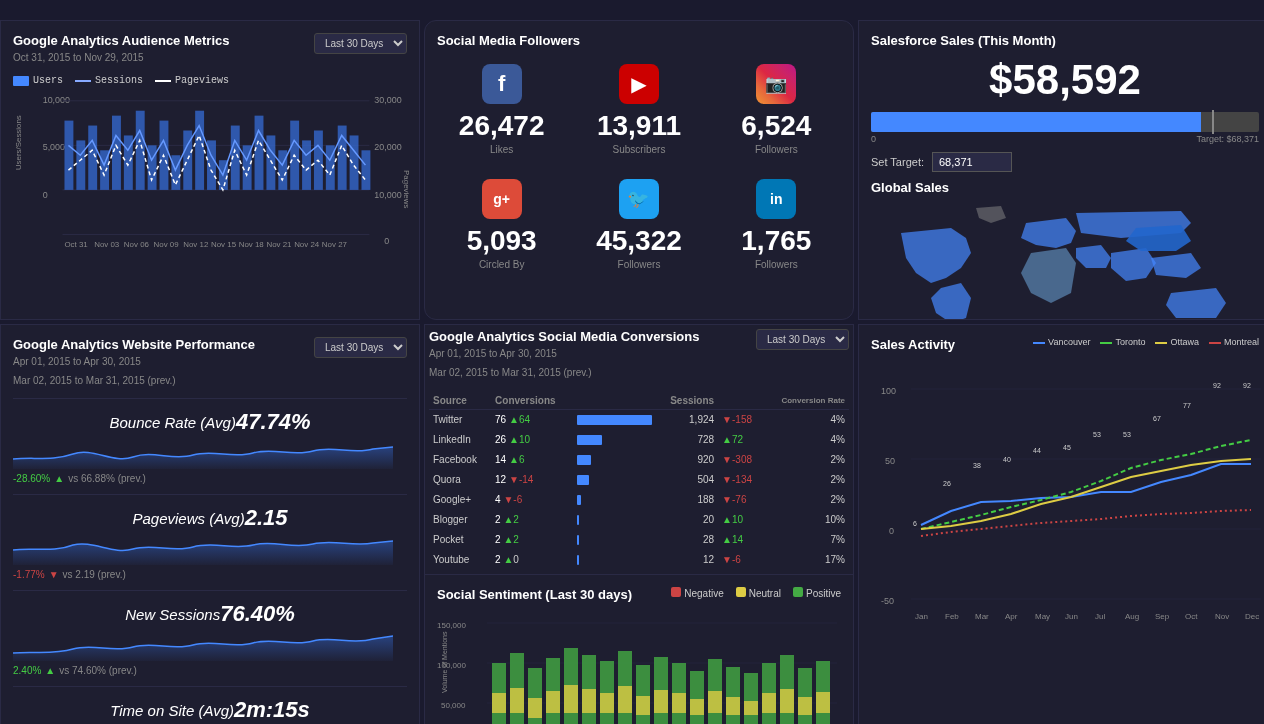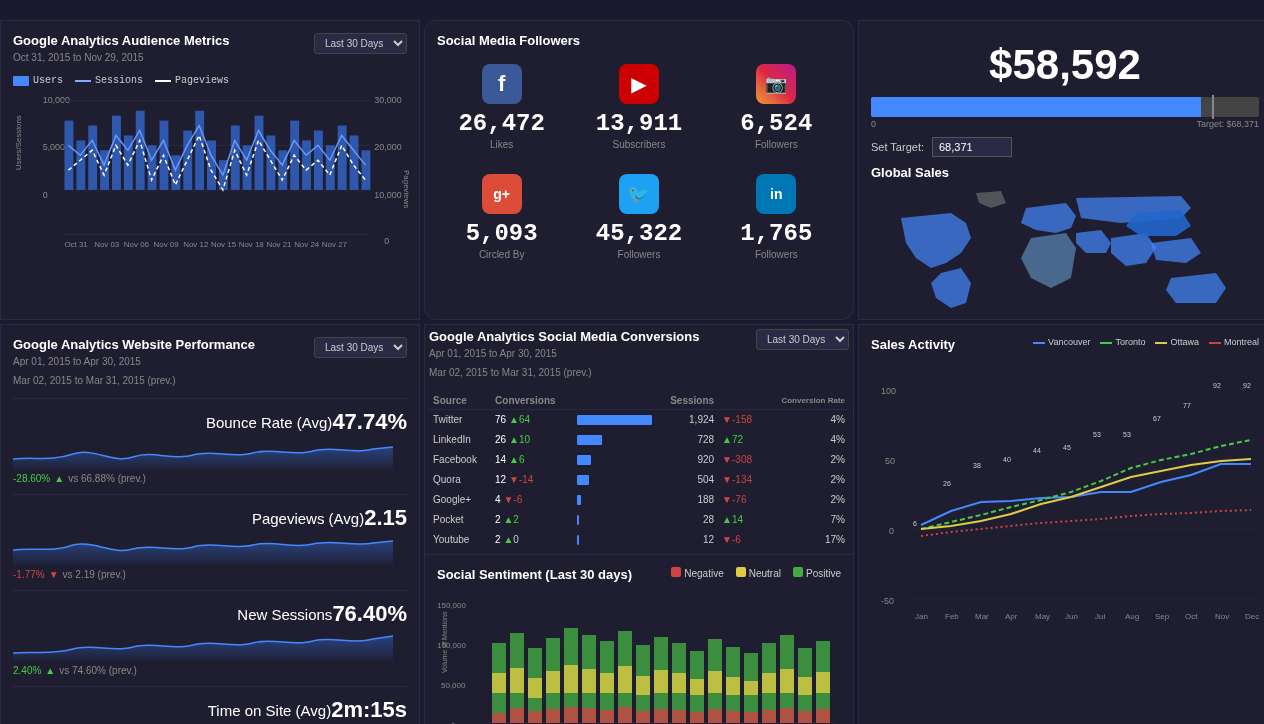--- a/index.html
+++ b/index.html
@@ -100,24 +100,23 @@
       font-size: 20px;
       color: white;
     }
     .fb-icon { background: #3b5998; }
     .yt-icon { background: #cc0000; }
     .ig-icon { background: linear-gradient(45deg, #f09433, #e6683c, #dc2743, #cc2366, #bc1888); }
     .gp-icon { background: #dd4b39; }
     .tw-icon { background: #1da1f2; }
     .li-icon { background: #0077b5; }
     .social-count {
-      font-size: 24px;
+      font-size: 28px;
       font-weight: bold;
       color: #fff;
-      font-family: Liberation Mono, monospace;
     }
     .social-label {
       font-size: 10px;
       color: #888;
       margin-top: 2px;
     }
 
     
     .panel-salesforce {
       grid-column: 3;
@@ -189,23 +188,24 @@
       grid-column: 1;
       grid-row: 2;
       height: 424px;
     }
     .metric-row {
       border-top: 1px solid #2a2a45;
       padding: 10px 0;
     }
     .metric-header {
       display: flex;
-      justify-content: flex-end;
+      justify-content: center;
       align-items: center;
       margin-bottom: 4px;
+      font-style: italic;
     }
     .metric-name {
       font-size: 15px;
       color: #fff;
     }
     .metric-value {
       font-size: 22px;
       font-weight: bold;
       color: #fff;
     }
@@ -399,20 +399,21 @@
 
       <div class="social-item">
         <div class="social-icon li-icon" style="font-size:14px;font-weight:bold;">in</div>
         <div class="social-count">1,765</div>
         <div class="social-label">Followers</div>
       </div>
     </div>
   </div>
 
   <div class="panel panel-salesforce">
+    <div class="panel-title">Salesforce Sales (This Month)</div>
     <div class="sales-amount">$58,592</div>
     <div class="progress-container">
       <div class="progress-bar-bg">
         <div class="progress-bar-fill" style="width:85%;"></div>
         <div class="target-line" style="left:88%;"></div>
       </div>
       <div class="progress-labels">
         <span>0</span>
         <span>Target: $68,371</span>
       </div>
@@ -617,20 +618,30 @@
             <td>Google+</td>
             <td><span style="color:#fff;">4</span> <span class="arrow-down">▼</span><span class="change-down">-6</span></td>
             <td class="conv-bar-cell">
                 <div class="conv-bar" style="width:4px;"></div>
               </td>
             <td class="right">188</td>
             <td><span class="arrow-down">▼</span><span class="change-down">-76</span></td>
             <td class="right">2%</td>
           </tr>
           <tr>
+            <td>Blogger</td>
+            <td><span style="color:#fff;">2</span> <span class="arrow-up">▲</span><span class="change-up">2</span></td>
+            <td class="conv-bar-cell">
+                <div class="conv-bar" style="width:2px;"></div>
+              </td>
+            <td class="right">20</td>
+            <td><span class="arrow-up">▲</span><span class="change-up">10</span></td>
+            <td class="right">10%</td>
+          </tr>
+          <tr>
             <td>Pocket</td>
             <td><span style="color:#fff;">2</span> <span class="arrow-up">▲</span><span class="change-up">2</span></td>
             <td class="conv-bar-cell">
                 <div class="conv-bar" style="width:2px;"></div>
               </td>
             <td class="right">28</td>
             <td><span class="arrow-up">▲</span><span class="change-up">14</span></td>
             <td class="right">7%</td>
           </tr>
           <tr>

